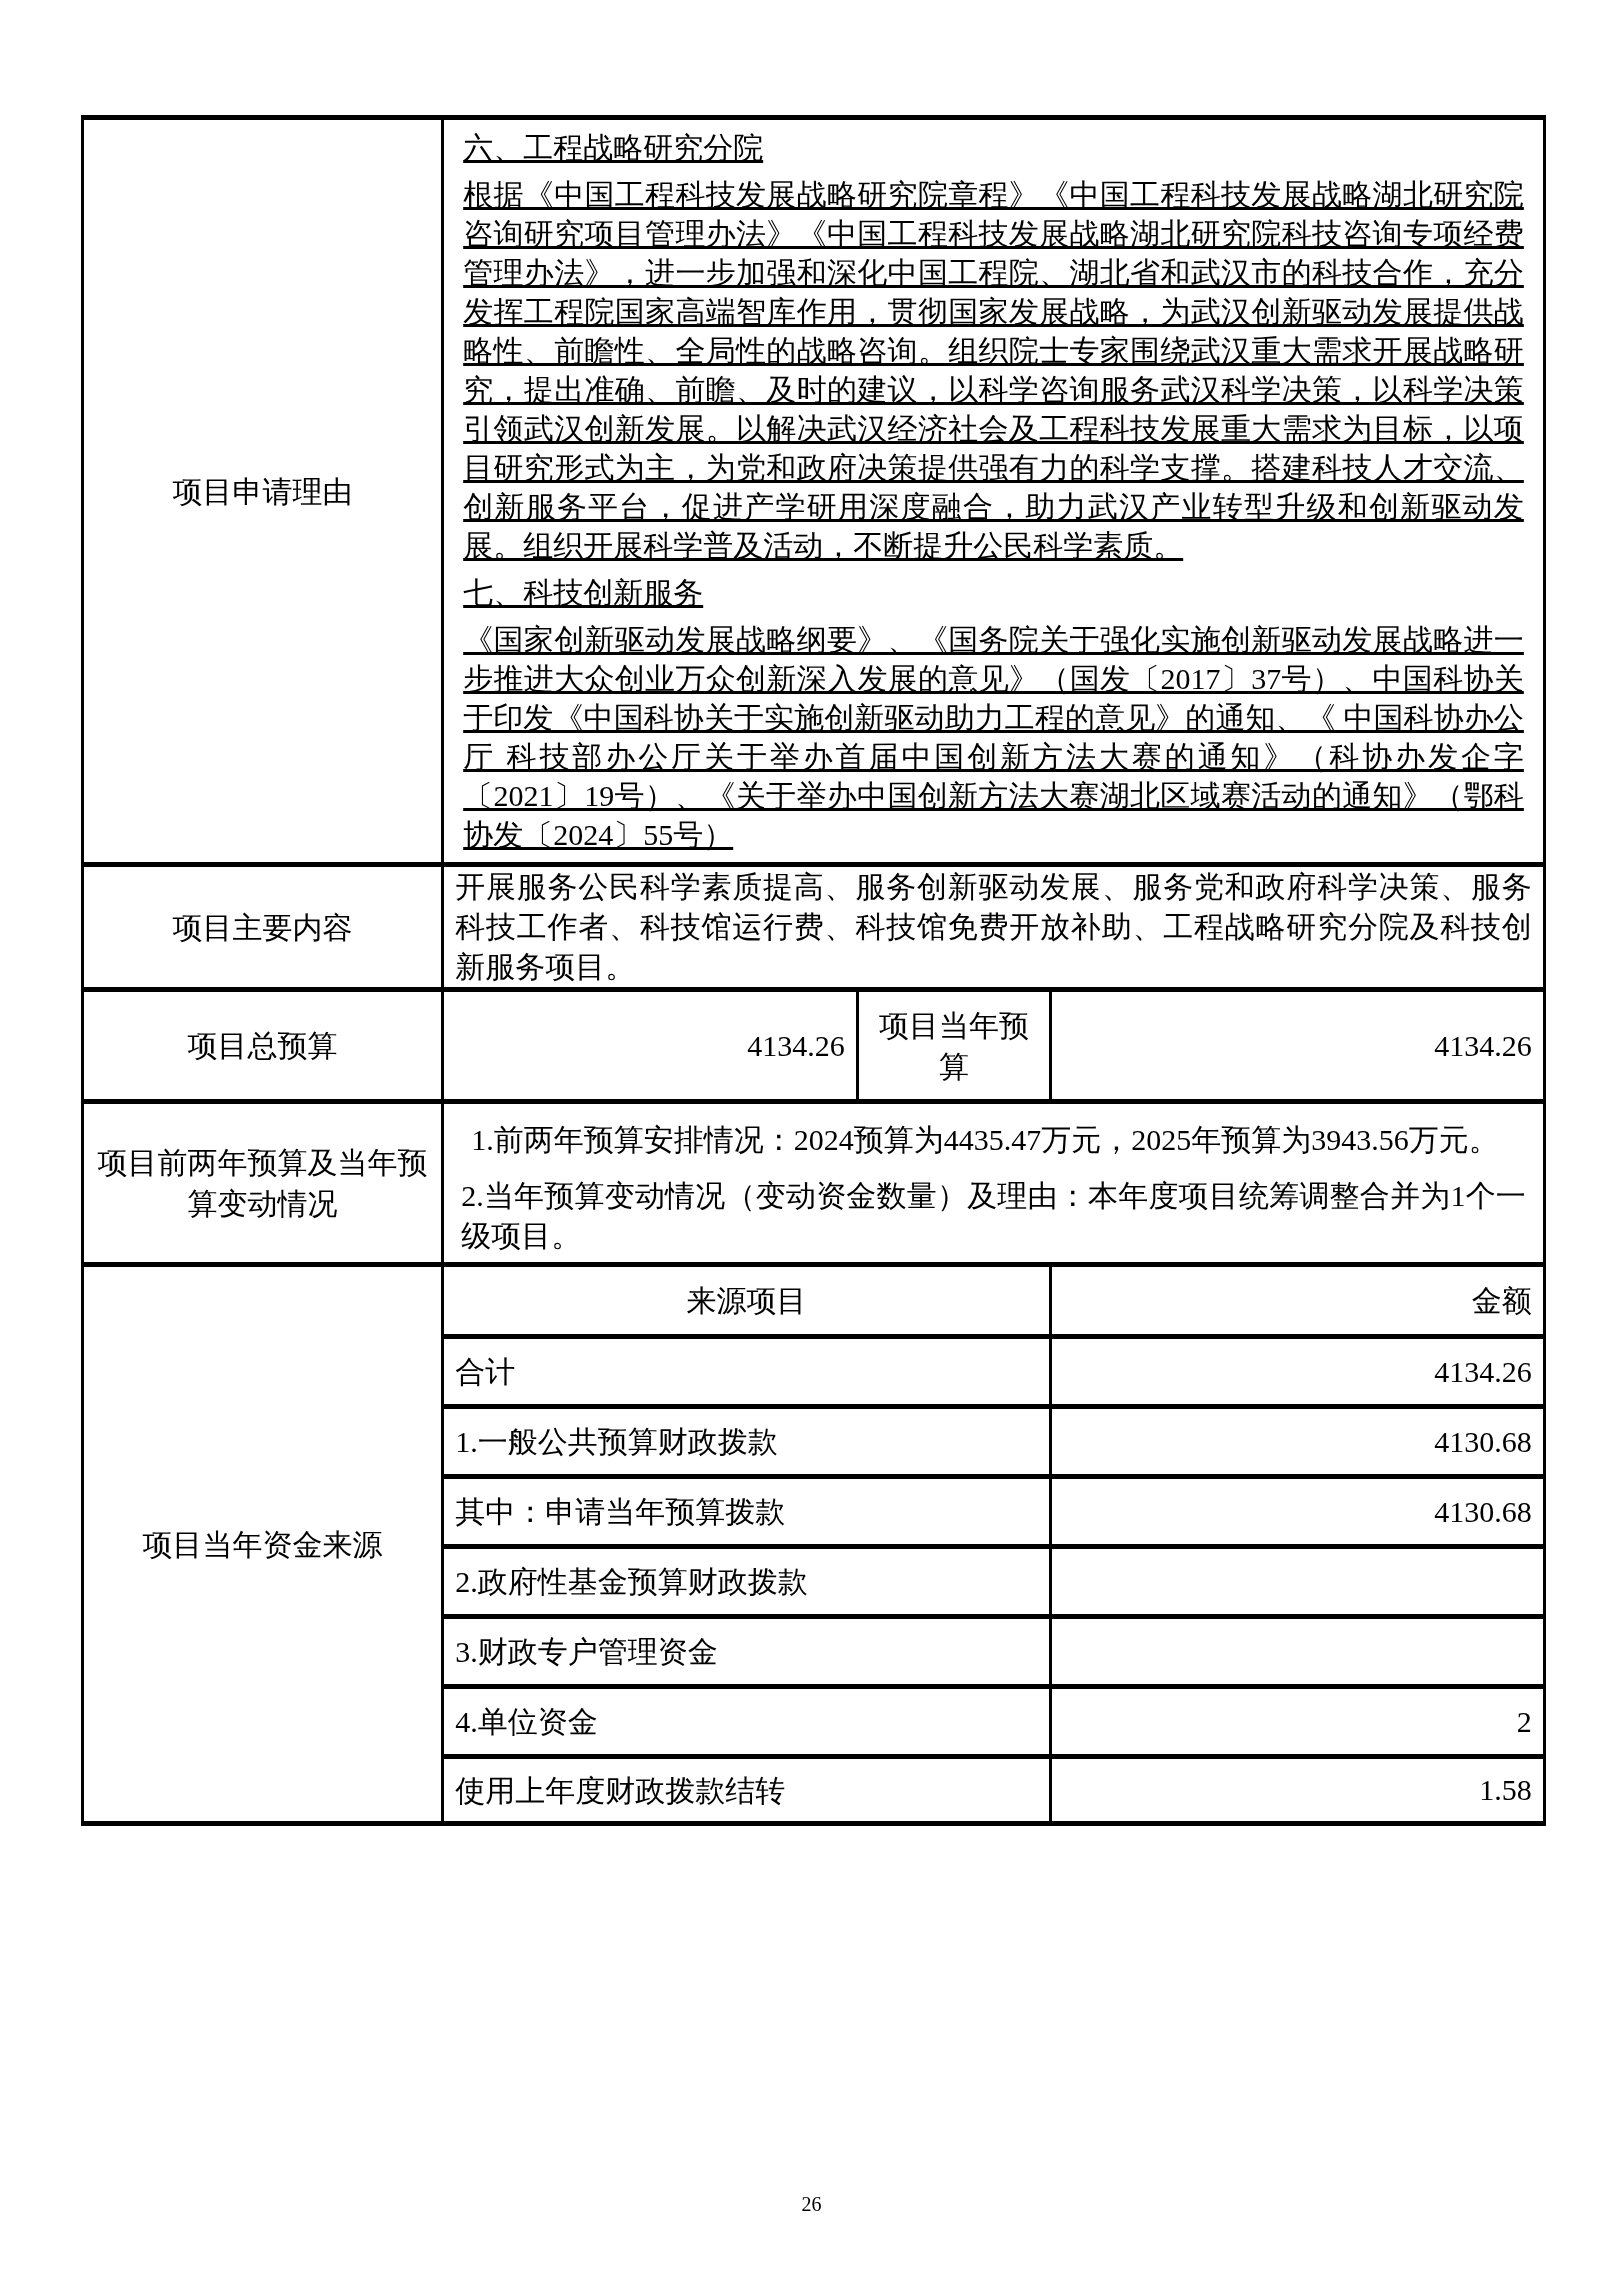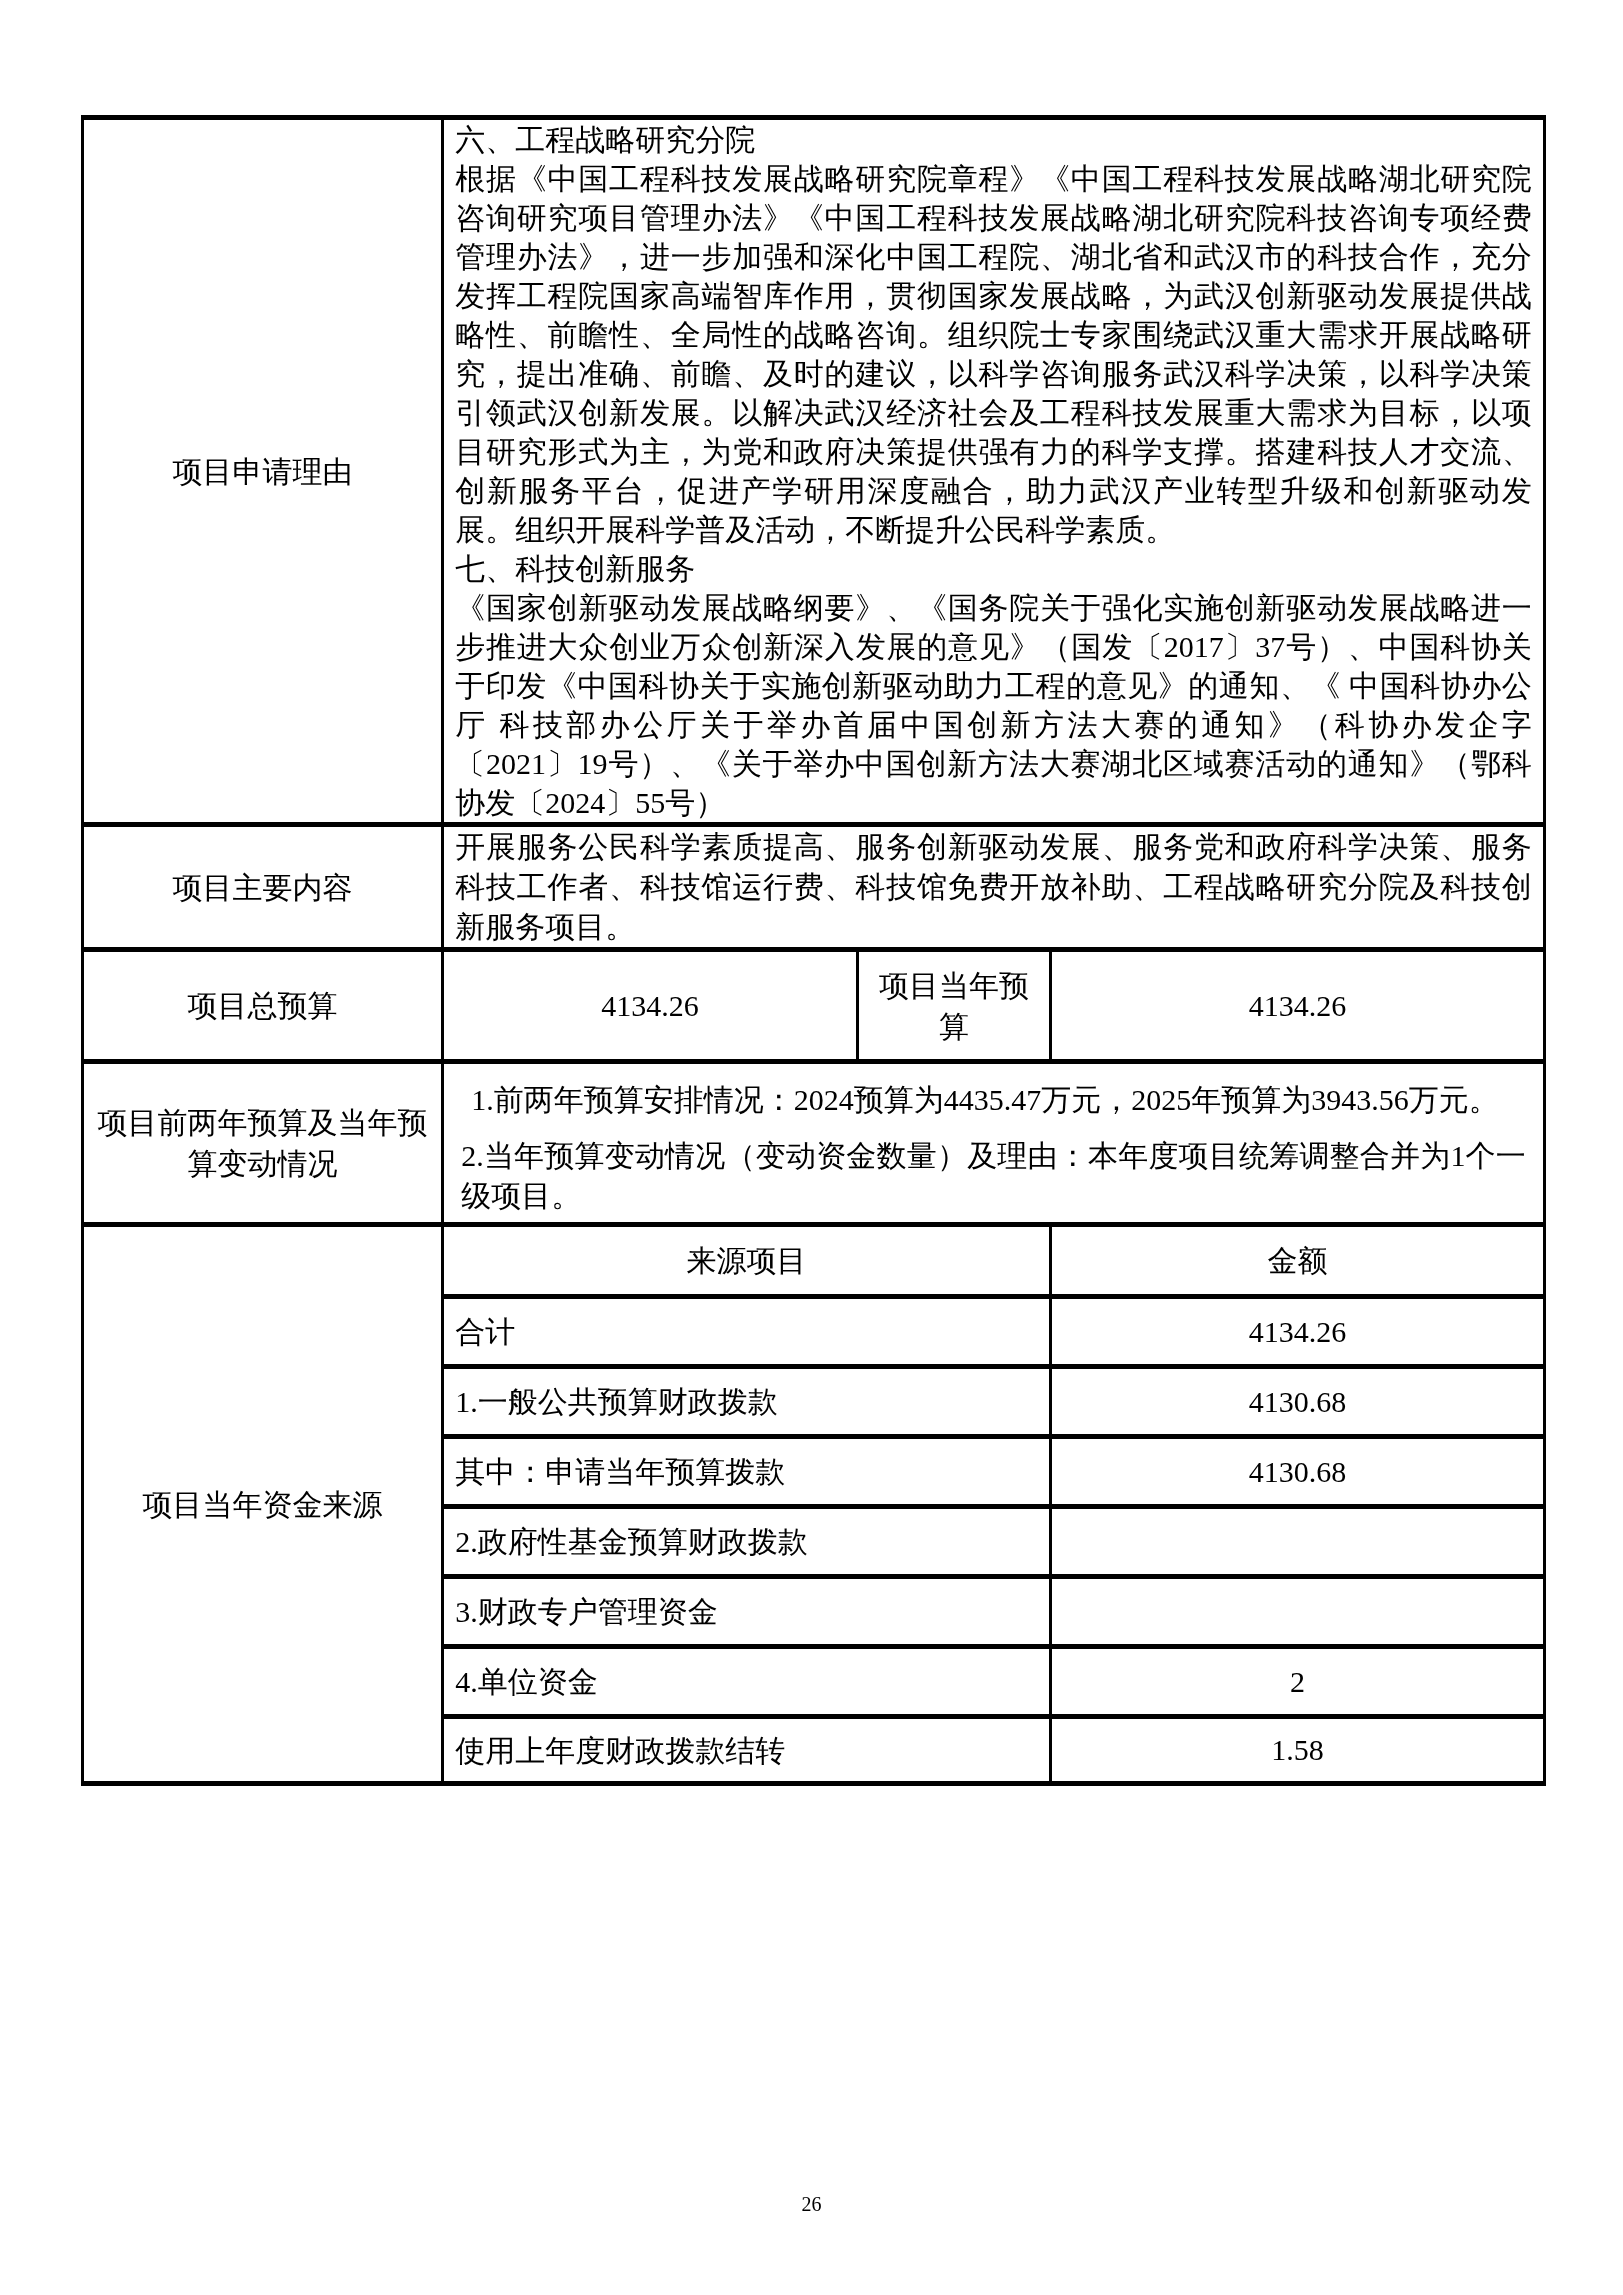--- a/index.html
+++ b/index.html
@@ -41,27 +41,27 @@
     text-align: center;
     line-height: 41px;
   }
   .cell-text {
     text-align: justify;
     line-height: 39px;
     vertical-align: top;
     padding-top: 6.1px;
     padding-bottom: 6.1px;
   }
-  .cell-text p { margin: 0; }
+  .cell-text p { margin: 8px; text-decoration: underline; }
   .cell-mid {
     text-align: justify;
     line-height: 40px;
   }
   .cell-num {
-    text-align: center;
+    text-align: right;
     line-height: 40px;
   }
   .src-cell {
     text-align: left;
     line-height: 37px;
   }
   .src-indent { padding-left: 25.6px; }
   .hdr-center { text-align: center; }
 
   .page-footer {

